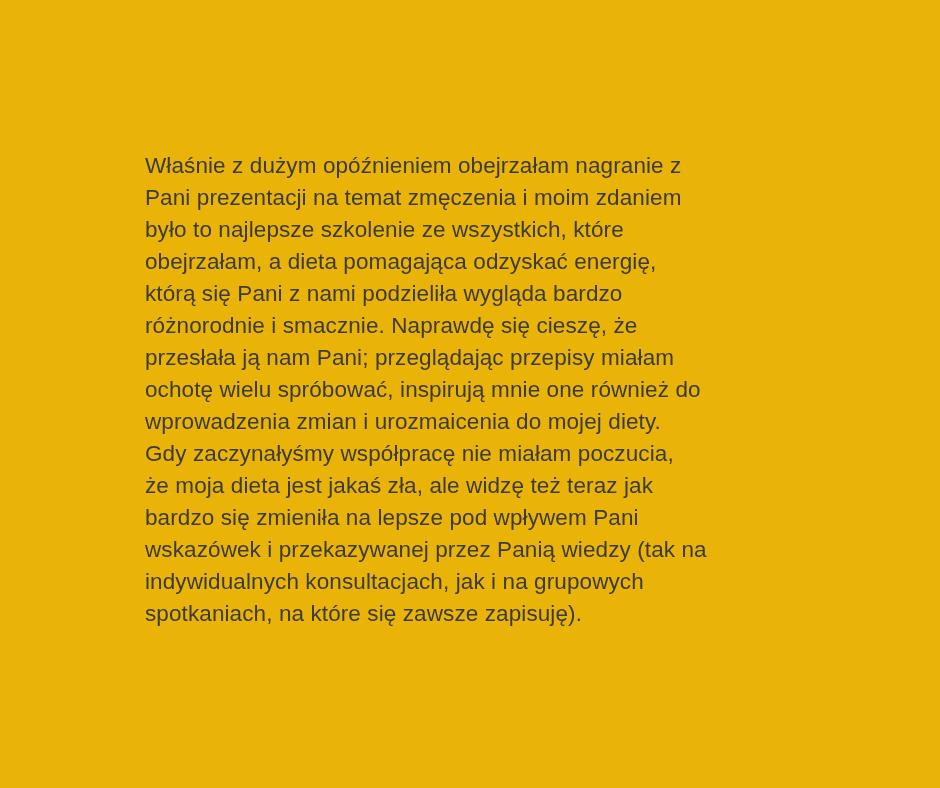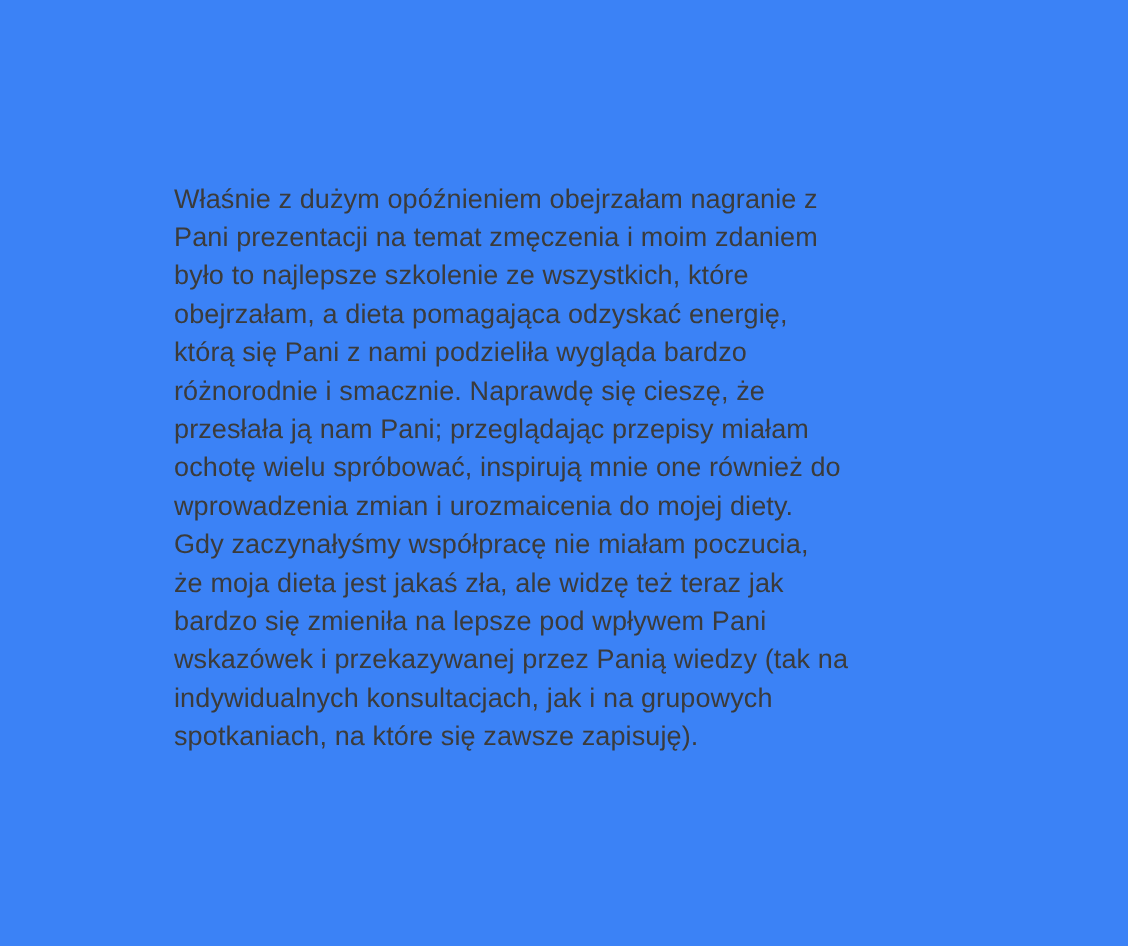--- a/index.html
+++ b/index.html
@@ -7,21 +7,21 @@
       width: 940px;
       height: 788px;
       background: #ffffff;
       overflow: hidden;
       font-family: "Liberation Sans", "DejaVu Sans", sans-serif;
     }
     .page {
       position: relative;
       width: 940px;
       height: 788px;
-      background: #3b82f6;
+      background: #eab308;
     }
     .testimonial-text {
       position: absolute;
       left: 145px;
       top: 150px;
       width: 680px;
       font-size: 22.5px;
       line-height: 32px;
       letter-spacing: 0.1px;
       color: #3b3b3b;

